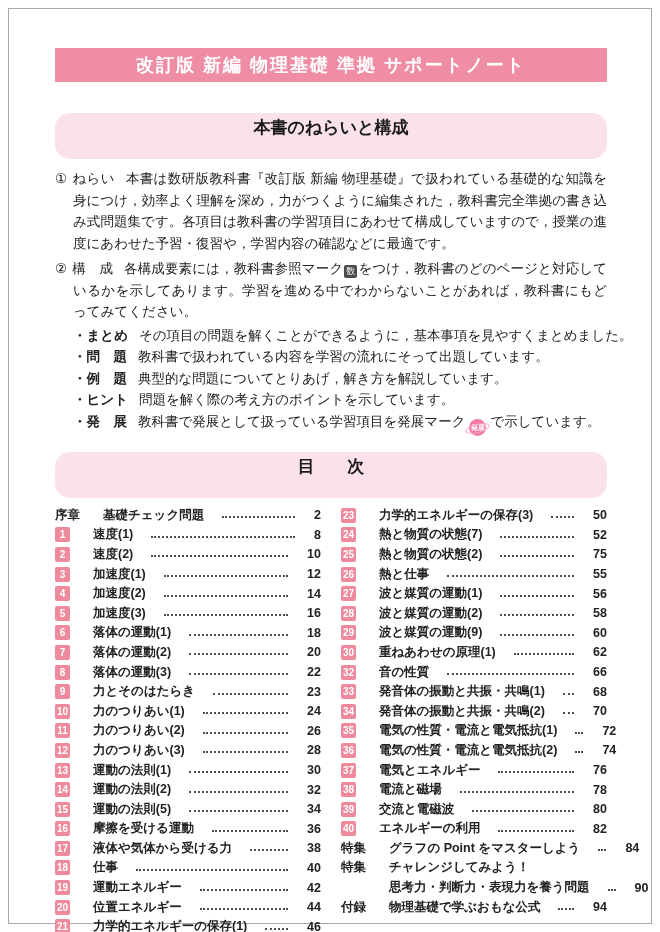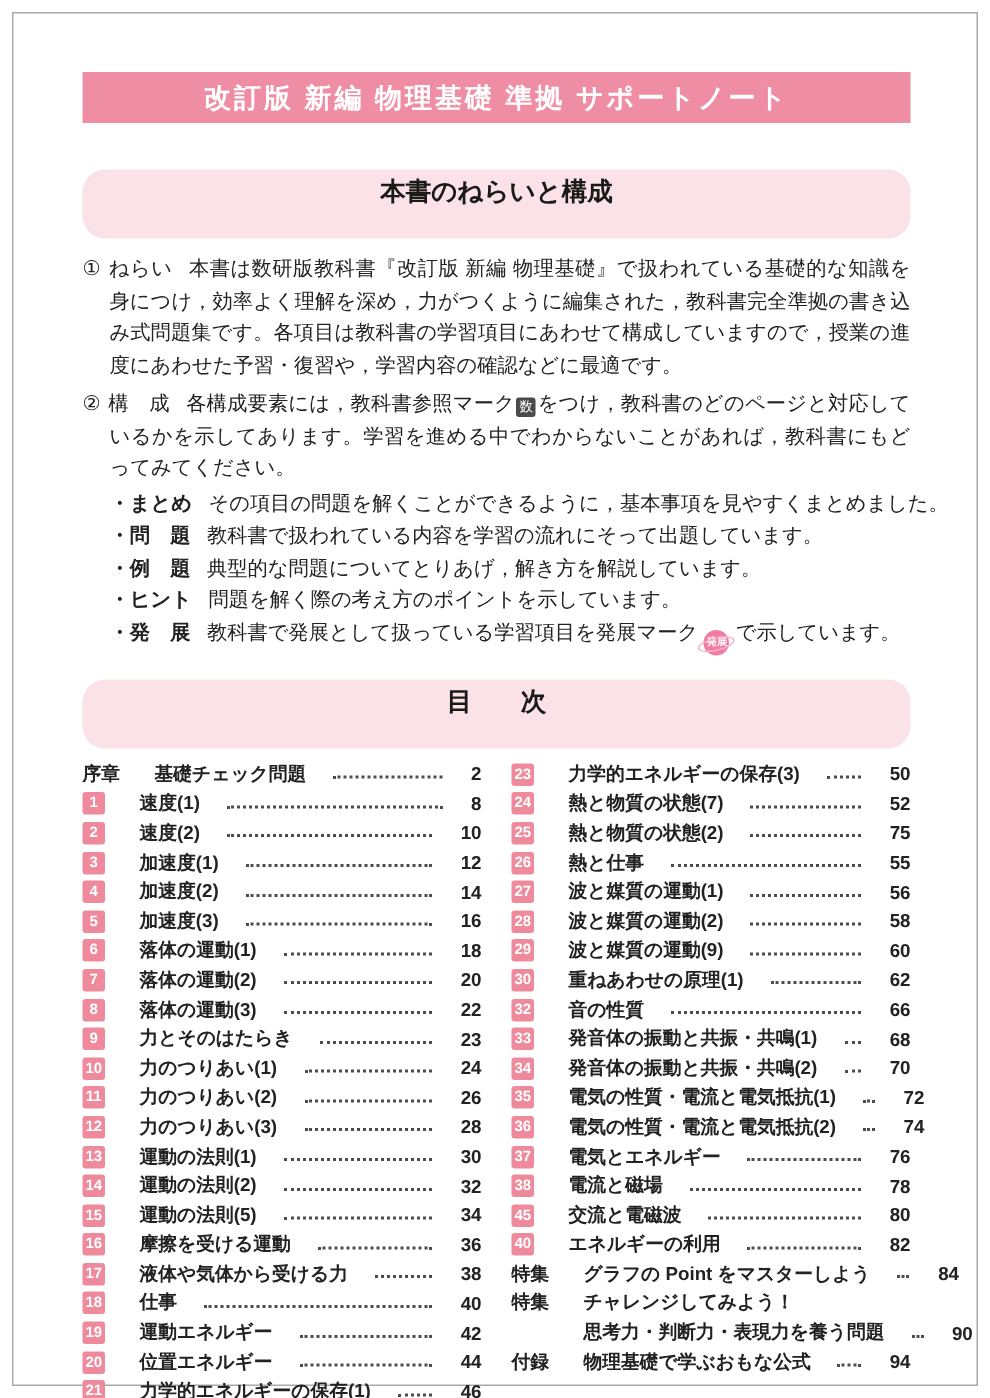--- a/index.html
+++ b/index.html
@@ -391,21 +391,21 @@
 
   <div class="toc-row">
     <span class="badge">38</span>
 
     <span class="t-title">電流と磁場</span>
     <span class="leader"></span>
     <span class="t-page">78</span>
   </div>
 
   <div class="toc-row">
-    <span class="badge">45</span>
+    <span class="badge">39</span>
 
     <span class="t-title">交流と電磁波</span>
     <span class="leader"></span>
     <span class="t-page">80</span>
   </div>
 
   <div class="toc-row">
     <span class="badge">40</span>
 
     <span class="t-title">エネルギーの利用</span>

